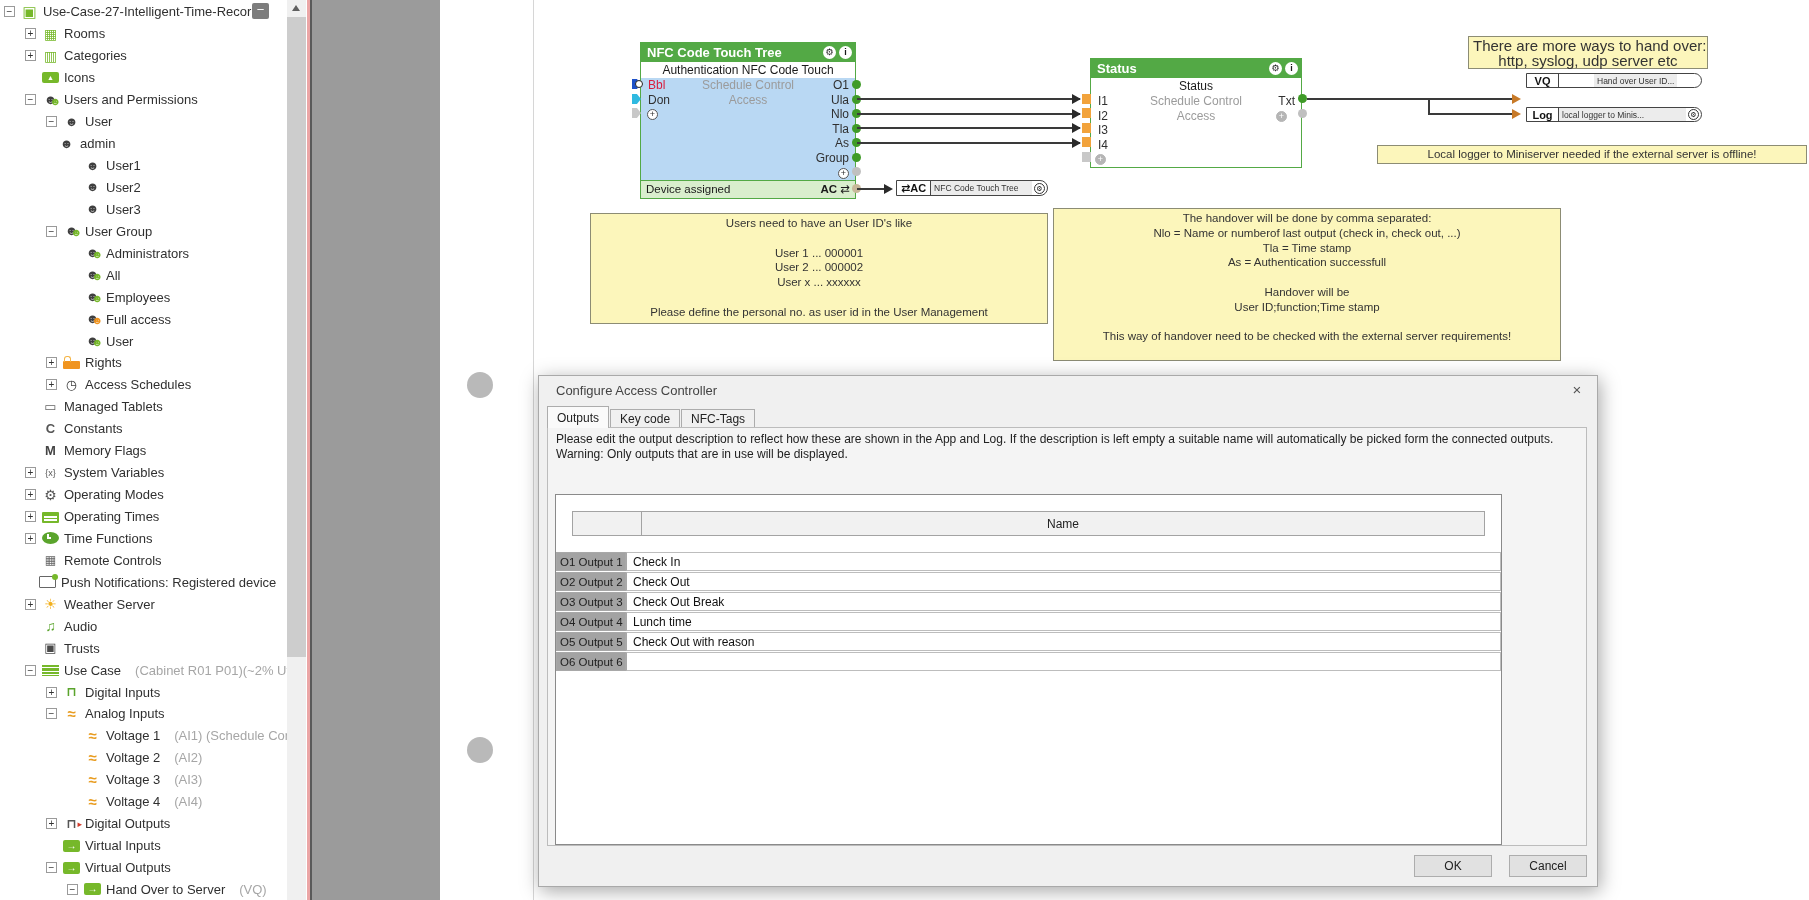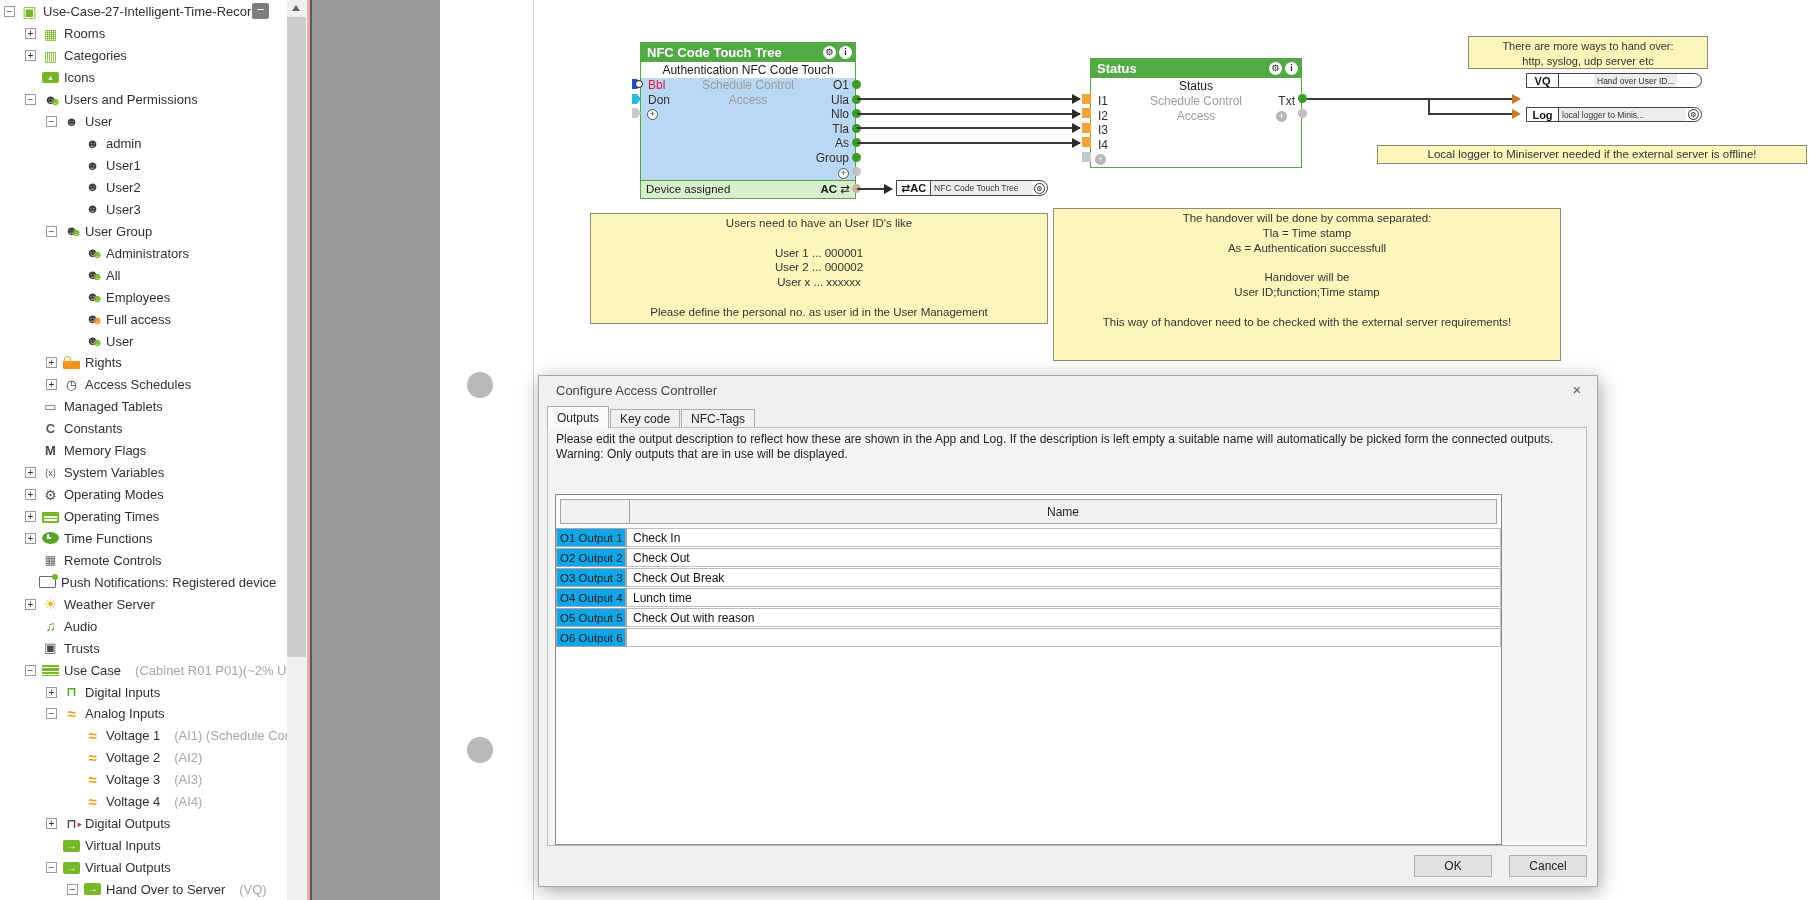--- a/index.html
+++ b/index.html
@@ -130,26 +130,26 @@
       text-align:center;color:#555;cursor:pointer;}
   #dlg-tabs{position:absolute;left:8px;top:30px;height:22px;display:flex;align-items:flex-end;}
   .tab{font-size:12px;color:#222;border:1px solid #acacac;border-bottom:none;background:#f0f0f0;
       padding:2px 9px 3px 9px;height:19px;margin-right:1px;}
   .tab.active{background:#fafafa;height:22px;padding-top:4px;position:relative;z-index:3;}
   #dlg-page{position:absolute;left:8px;top:51px;width:1040px;height:419px;background:#f4f4f4;
       border:1px solid #bcbcbc;z-index:1;}
   #dlg-desc{position:absolute;left:8px;top:4px;font-size:12px;color:#222;line-height:15px;text-align:left;}
   #listview{position:absolute;left:7px;top:66px;width:947px;height:351px;background:#fff;border:1px solid #8a8a8a;
       overflow:hidden;}
-  .lv-head{display:flex;height:25px;margin:4px;}
+  .lv-head{display:flex;height:25px;margin:16px;}
   .lv-head .c1{width:70px;border:1px solid #a3a3a3;background:#f1f1f1;}
   .lv-head .c2{flex:1;border:1px solid #a3a3a3;border-left:none;background:#f1f1f1;font-size:12px;
       display:flex;align-items:center;justify-content:center;color:#222;}
   .lv-row{display:flex;height:19px;margin-top:1px;}
-  .lv-row .c1{width:70px;border:1px solid #a8a8a8;background:#0ea5e9;font-size:11.5px;display:flex;
+  .lv-row .c1{width:70px;border:1px solid #a8a8a8;background:#a3a3a3;font-size:11.5px;display:flex;
       align-items:center;padding-left:3px;color:#222;white-space:nowrap;}
   .lv-row .c2{flex:1;border:1px solid #bdbdbd;border-left:1px solid #a8a8a8;background:#fff;font-size:12px;
       display:flex;align-items:center;padding-left:6px;color:#111;}
   .dlg-btn{position:absolute;top:479px;width:78px;height:22px;background:#e1e1e1;border:1px solid #adadad;
       font-size:12px;color:#222;text-align:center;line-height:20px;cursor:pointer;}
   #btn-ok{left:875px;}
   #btn-cancel{left:970px;}
 </style>
 </head>
 <body>
@@ -193,21 +193,21 @@
         <span class="ts"></span>
       </div>
 
       <div class="trow" style="--i: 5; padding-left: 46px;">
         <span class="exp">−</span>
         <span class="ti i-user-icon"></span>
         <span class="tl">User</span>
         <span class="ts"></span>
       </div>
 
-      <div class="trow" style="--i: 6; padding-left: 67px;">
+      <div class="trow" style="--i: 6; padding-left: 41px;">
         <span class="exp noexp"></span>
         <span class="ti i-user-icon"></span>
         <span class="tl">admin</span>
         <span class="ts"></span>
       </div>
 
       <div class="trow" style="--i: 7; padding-left: 67px;">
         <span class="exp noexp"></span>
         <span class="ti i-user-icon"></span>
         <span class="tl">User1</span>
@@ -552,21 +552,21 @@
       <span class="code">VQ</span>
       <span class="clabel">Hand over User ID...</span>
       <span class="cgear">⚙</span>
     </div>
     <div class="chip" style="left:1086px;top:107px;width:176px;height:15px;">
       <span class="code">Log</span>
       <span class="clabel">local logger to Minis...</span>
       <span class="cgear">⚙</span>
     </div>
 
-    <div class="note" style="left:1028px;top:36px;width:240px;height:33px;font-size:11px;">
+    <div class="note" style="left:1028px;top:36px;width:240px;height:33px;font-size:15px;">
 
     <div class="nline" style="--i: 0;">There are more ways to hand over:</div>
         <div class="nline" style="--i: 1;">http, syslog, udp server etc</div>
       </div>
     <div class="note" style="left:937px;top:145px;width:430px;height:19px;font-size:11.5px;padding-top:1px;">
 
     <div class="nline" style="--i: 0;">Local logger to Miniserver needed if the external server is offline!</div>
       </div>
     <div class="note" style="left:150px;top:213px;width:458px;height:111px;">
 
@@ -574,20 +574,21 @@
         <div class="nline" style="--i: 1;"></div>
         <div class="nline" style="--i: 2;">User 1 ... 000001</div>
         <div class="nline" style="--i: 3;">User 2 ... 000002</div>
         <div class="nline" style="--i: 4;">User x ... xxxxxx</div>
         <div class="nline" style="--i: 5;"></div>
         <div class="nline" style="--i: 6;">Please define the personal no. as user id in the User Management</div>
       </div>
     <div class="note" style="left:613px;top:208px;width:508px;height:153px;">
 
     <div class="nline" style="--i: 0;">The handover will be done by comma separated:</div>
+        <div class="nline" style="--i: 2;">Nlo = Name or numberof last output (check in, check out, ...)</div>
         <div class="nline" style="--i: 3;">Tla = Time stamp</div>
         <div class="nline" style="--i: 4;">As = Authentication successfull</div>
         <div class="nline" style="--i: 5;"></div>
         <div class="nline" style="--i: 6;">Handover will be</div>
         <div class="nline" style="--i: 7;">User ID;function;Time stamp</div>
         <div class="nline" style="--i: 8;"></div>
         <div class="nline" style="--i: 9;">This way of handover need to be checked with the external server requirements!</div>
       </div>
 
     <div id="dialog">

